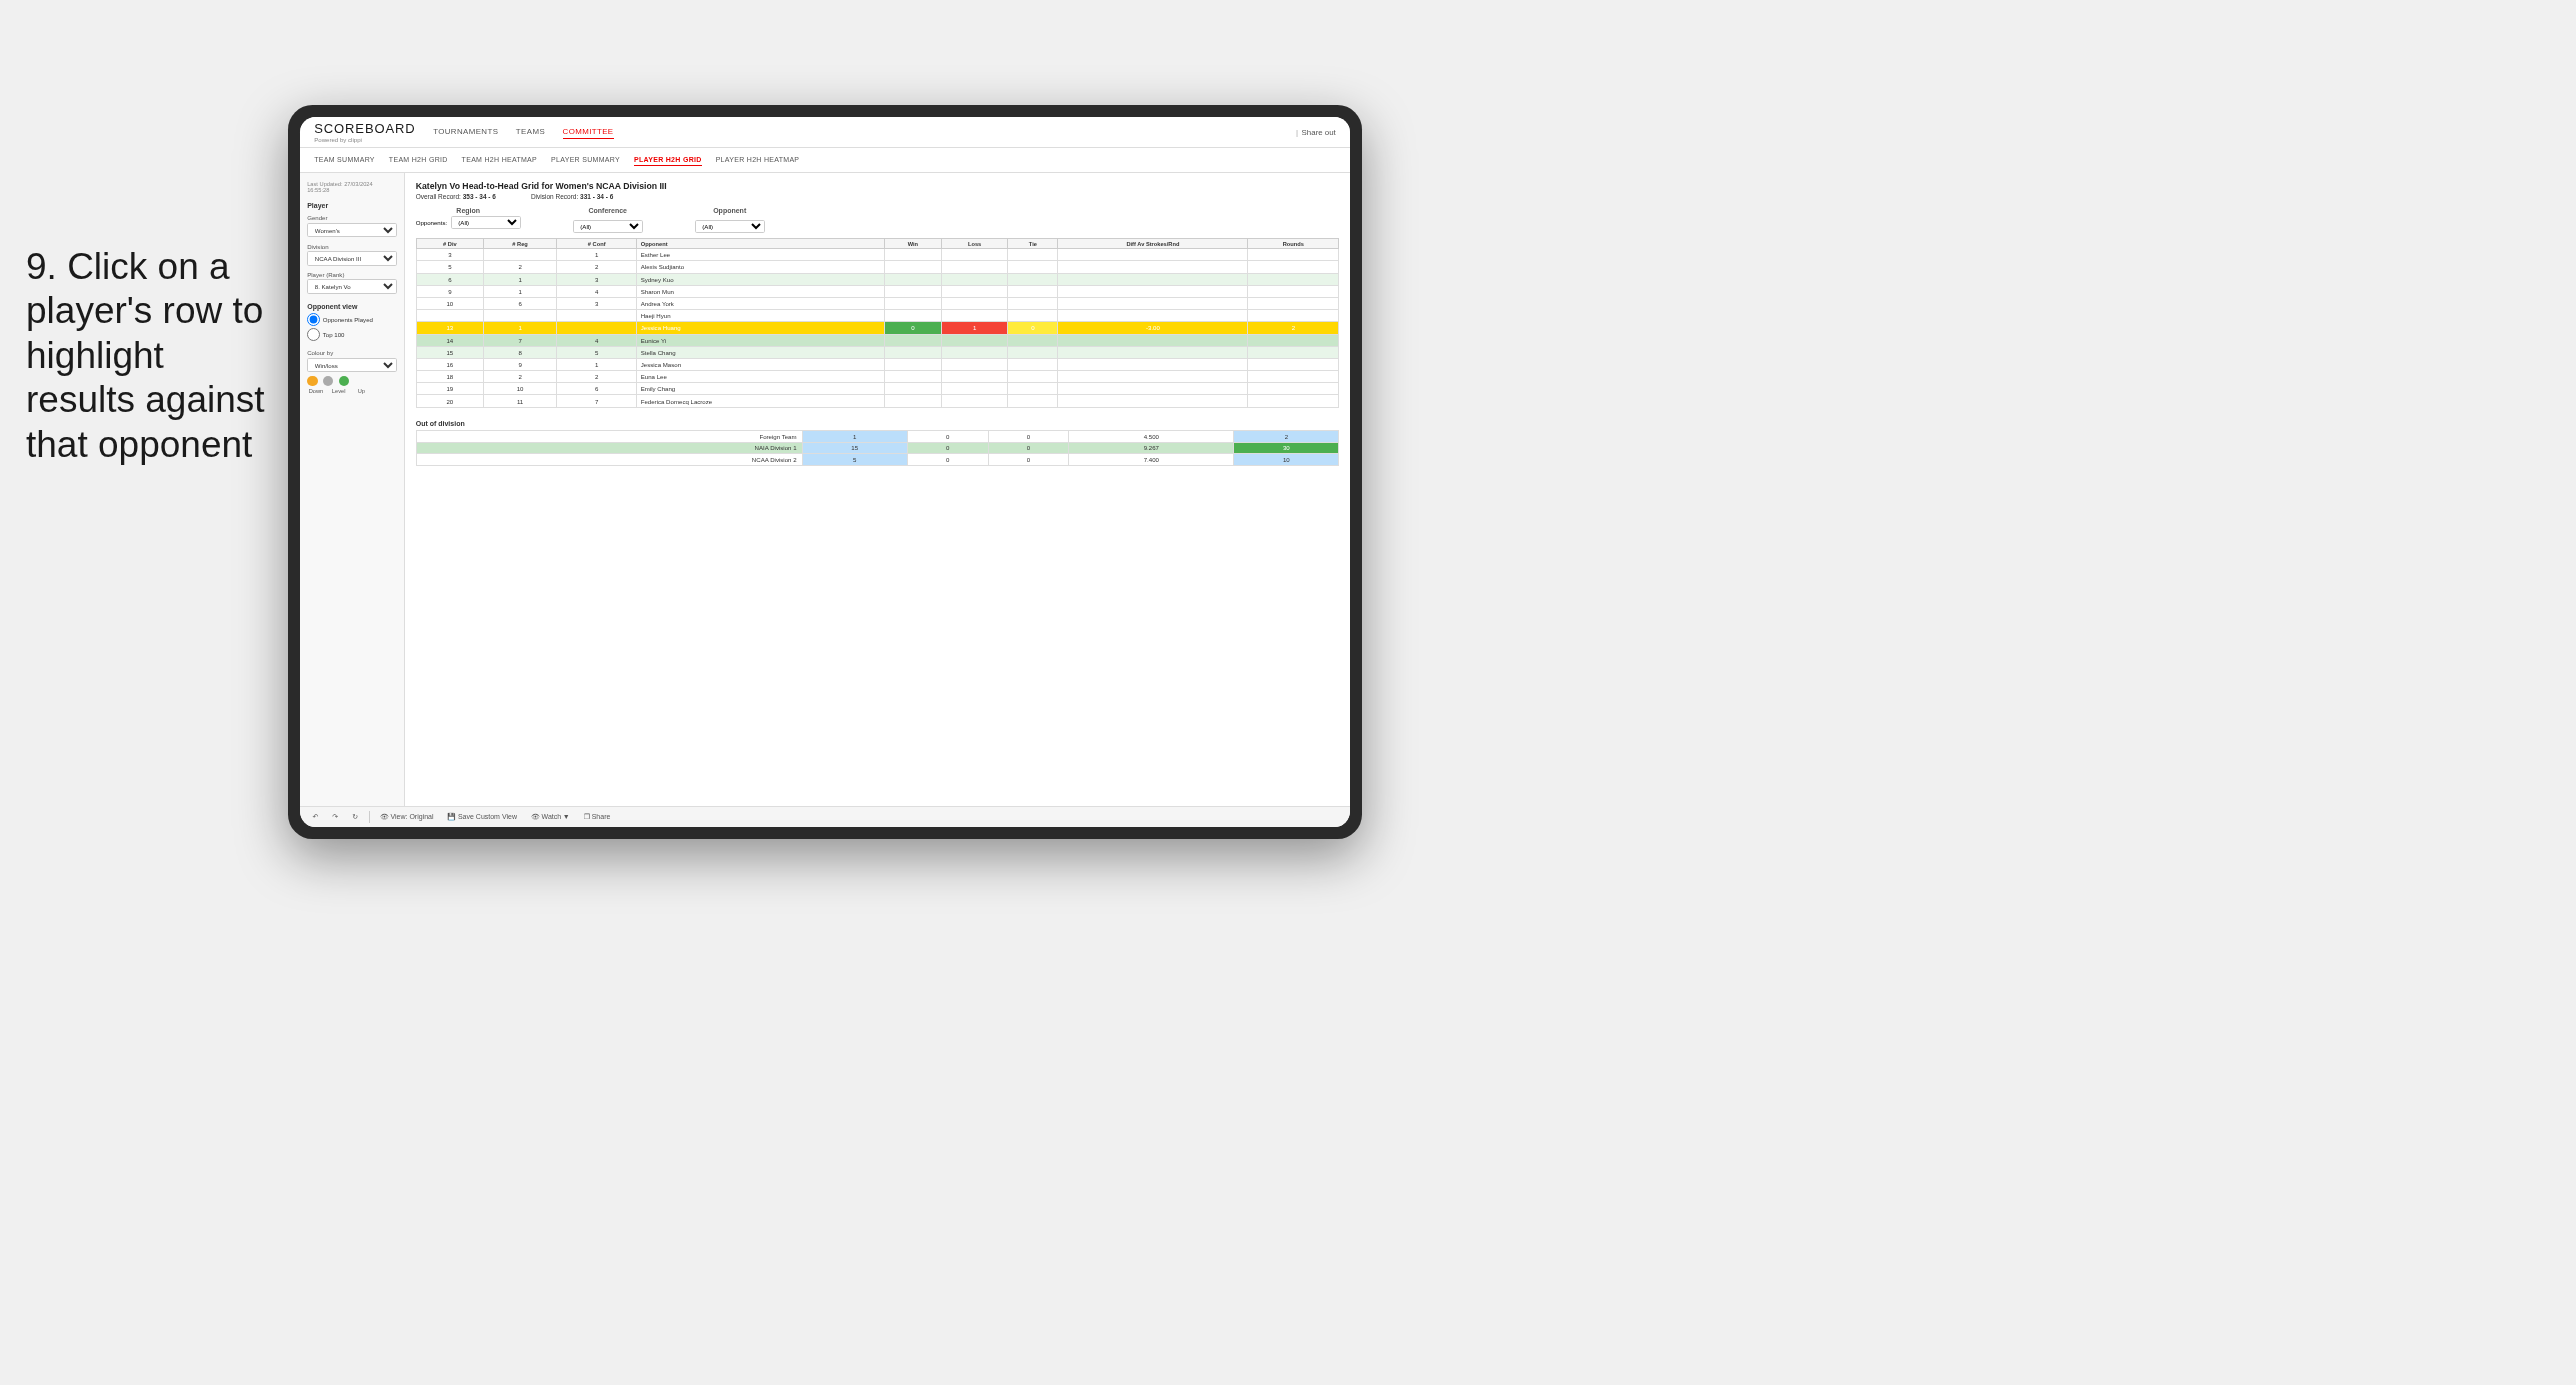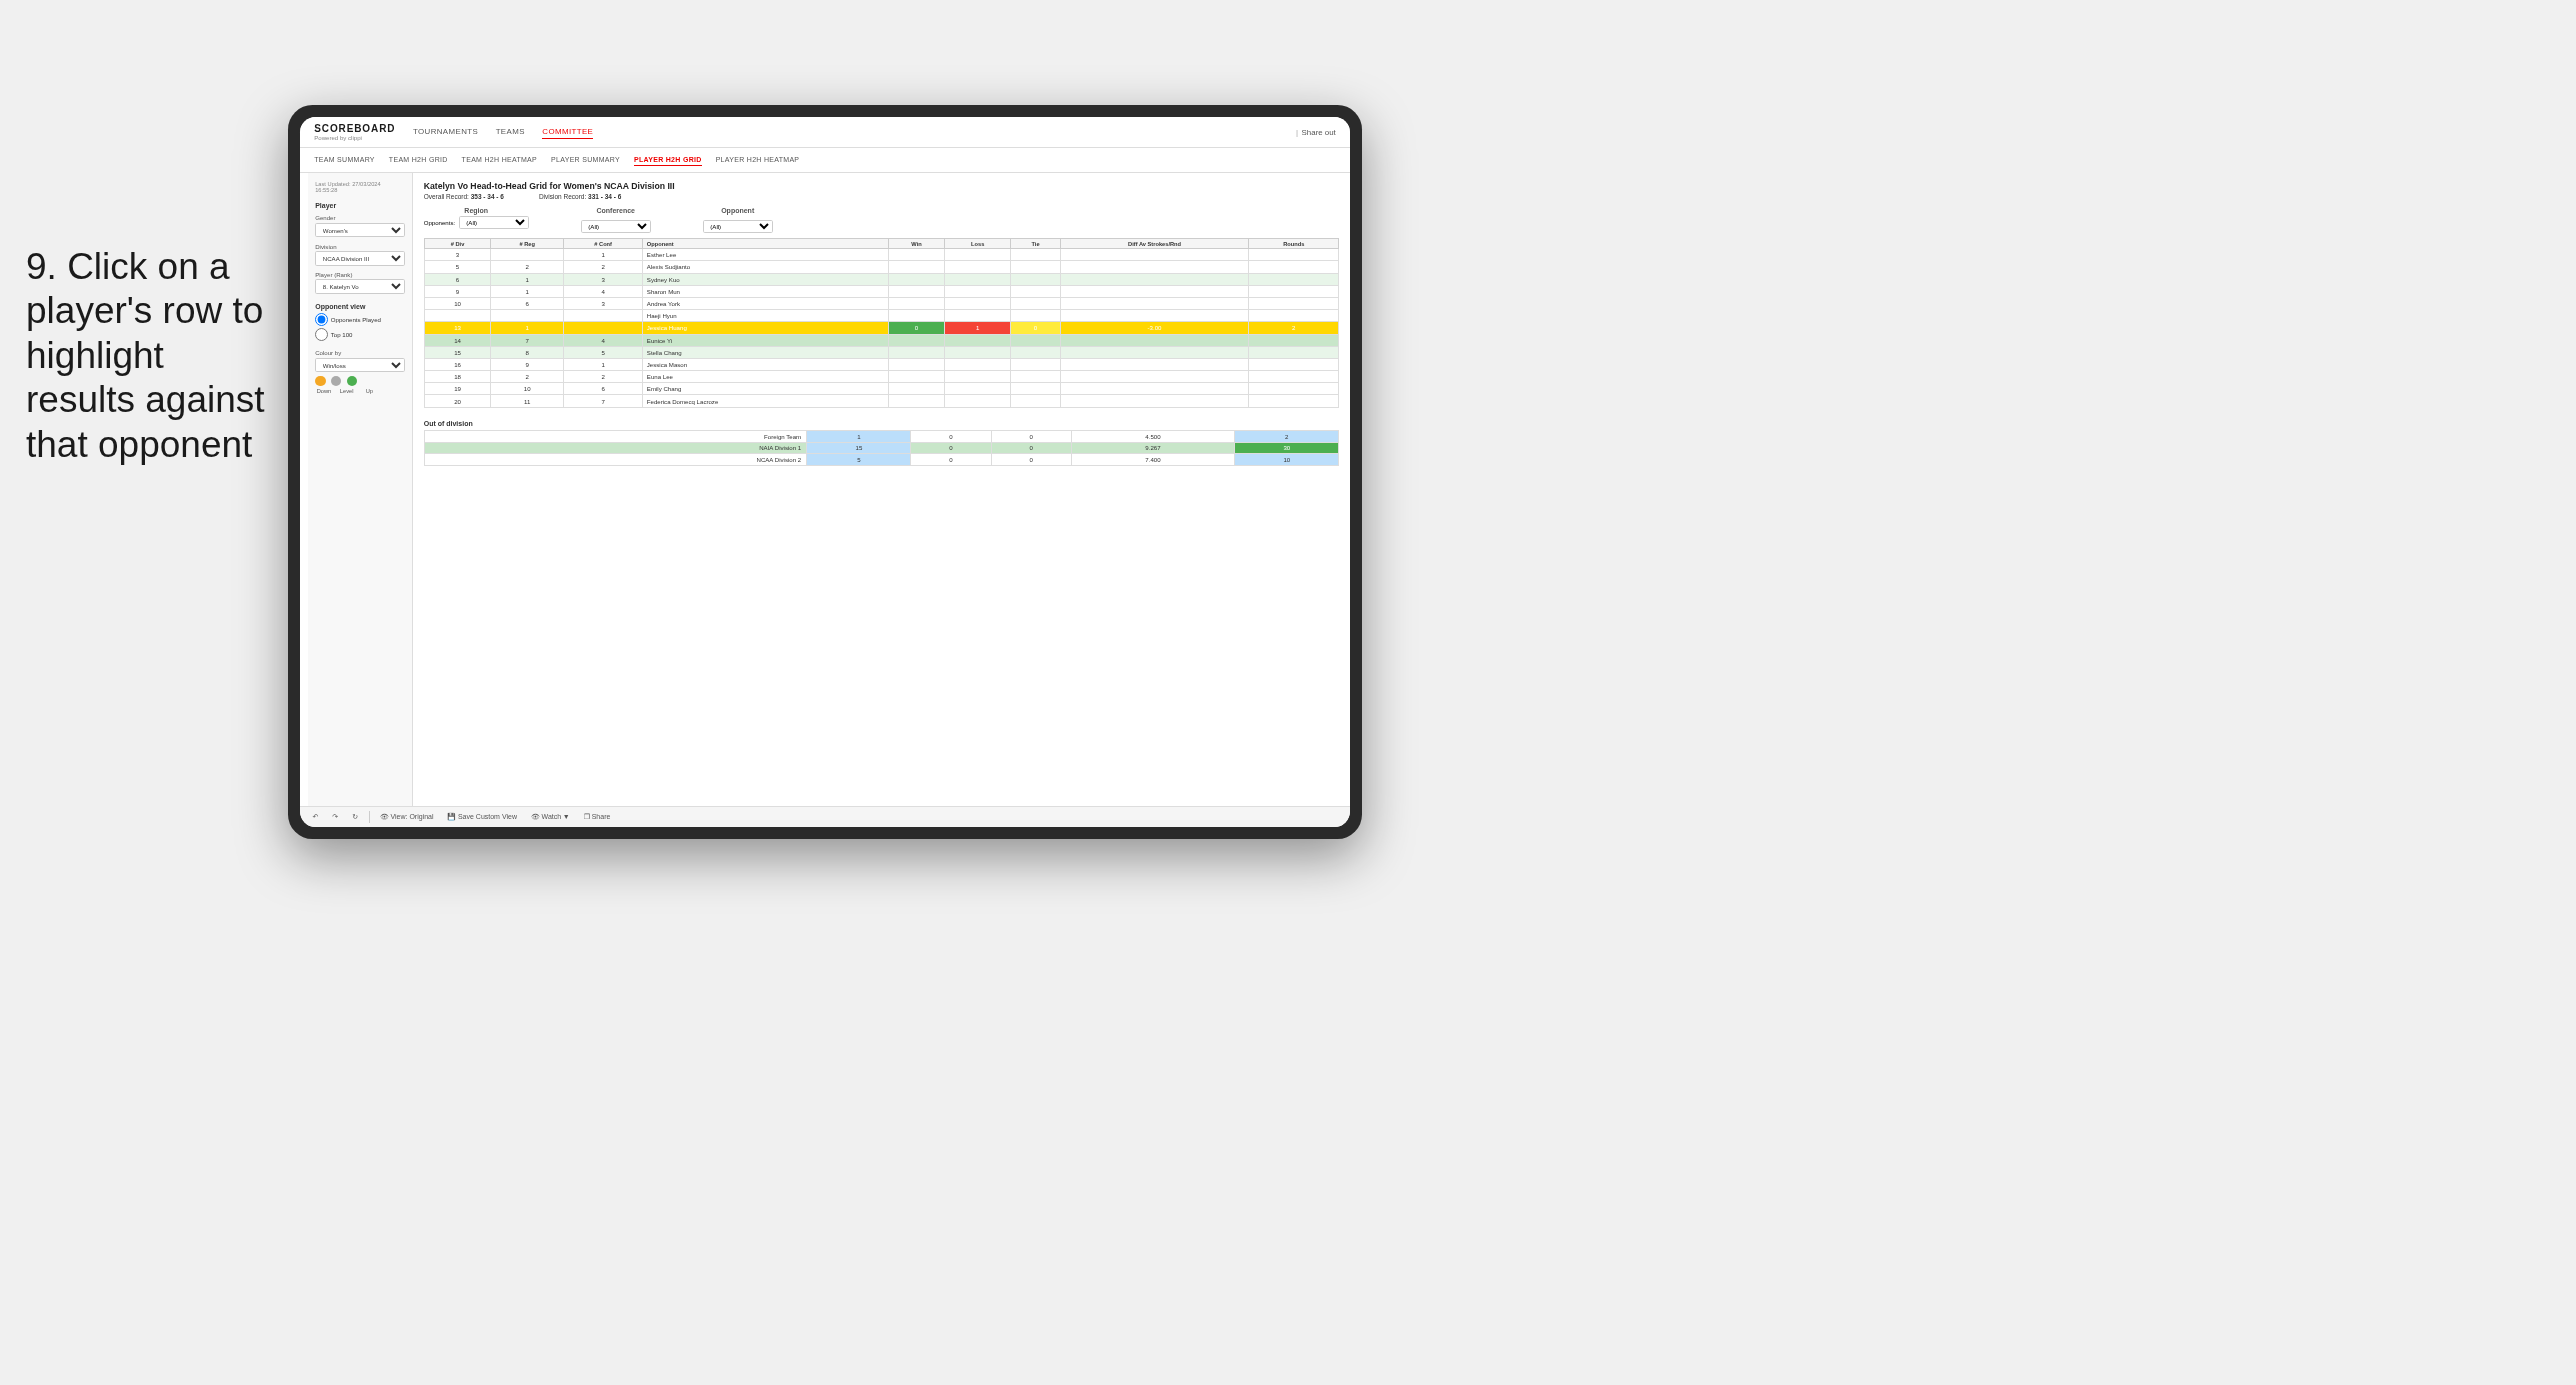--- a/index.html
+++ b/index.html
@@ -48,22 +48,22 @@
       flex-shrink: 0;
     }
 
     .logo {
       display: flex;
       flex-direction: column;
       margin-right: 17.5px;
     }
 
     .logo-title {
-      font-size: 10px;
-      font-weight: 700;
+      font-size: 13px;
+      font-weight: 400;
       letter-spacing: 0.9px;
       color: #1a1a1a;
     }
 
     .logo-subtitle {
       font-size: 6.1px;
       color: #888;
     }
 
     .nav-items {
@@ -117,21 +117,20 @@
       color: #e00;
       border-bottom: 1.7px solid #e00;
       font-weight: bold;
     }
 
     
     .main-content {
       display: flex;
       flex: 1;
       overflow: hidden;
-      margin-left: 8px;
     }
 
     
     .left-panel {
       width: 105px;
       background: #f8f8f8;
       border-right: 0.9px solid #ddd;
       padding: 8.7px 7px;
       flex-shrink: 0;
       font-size: 6.5px;

